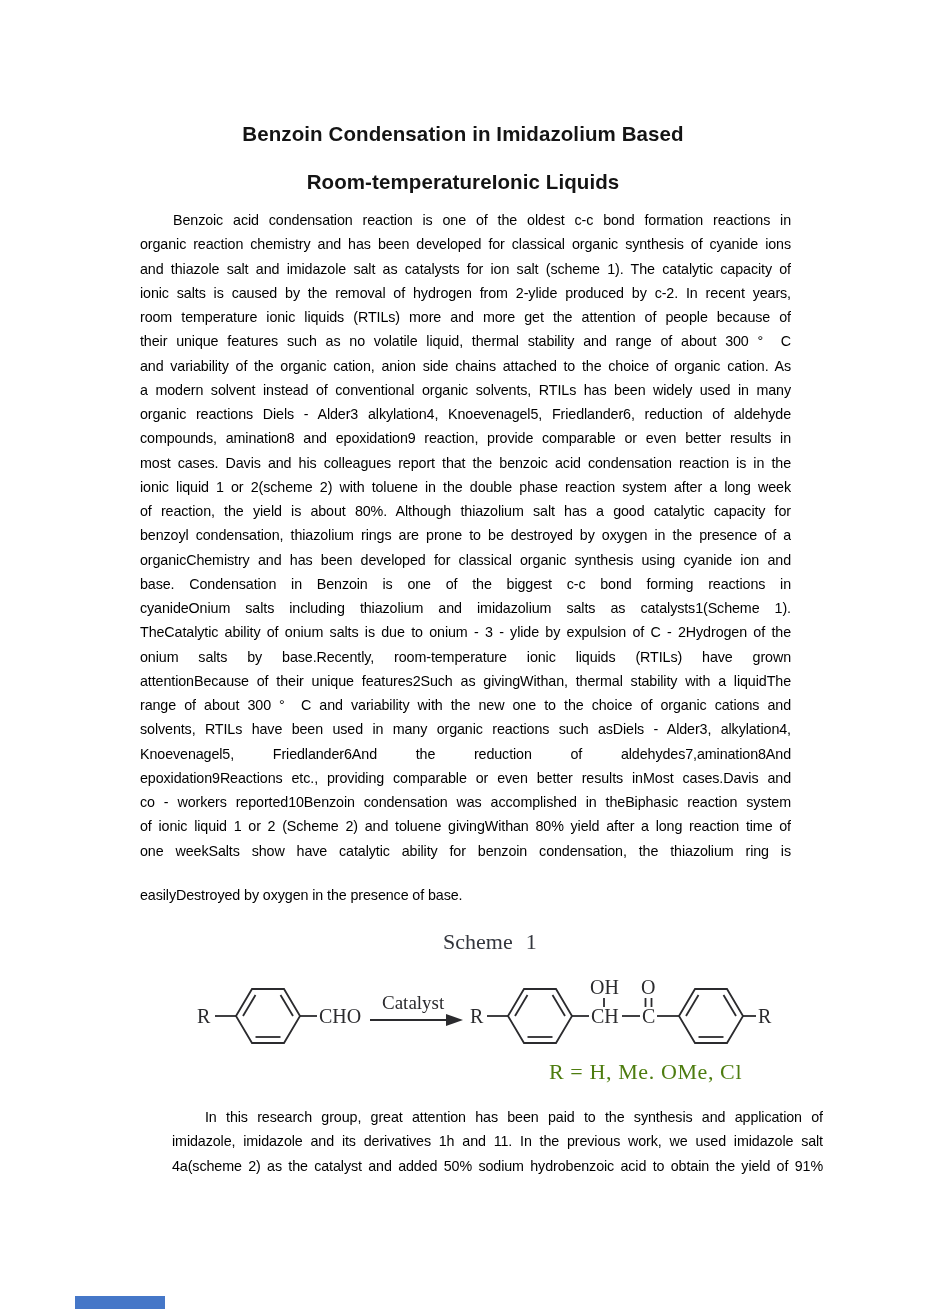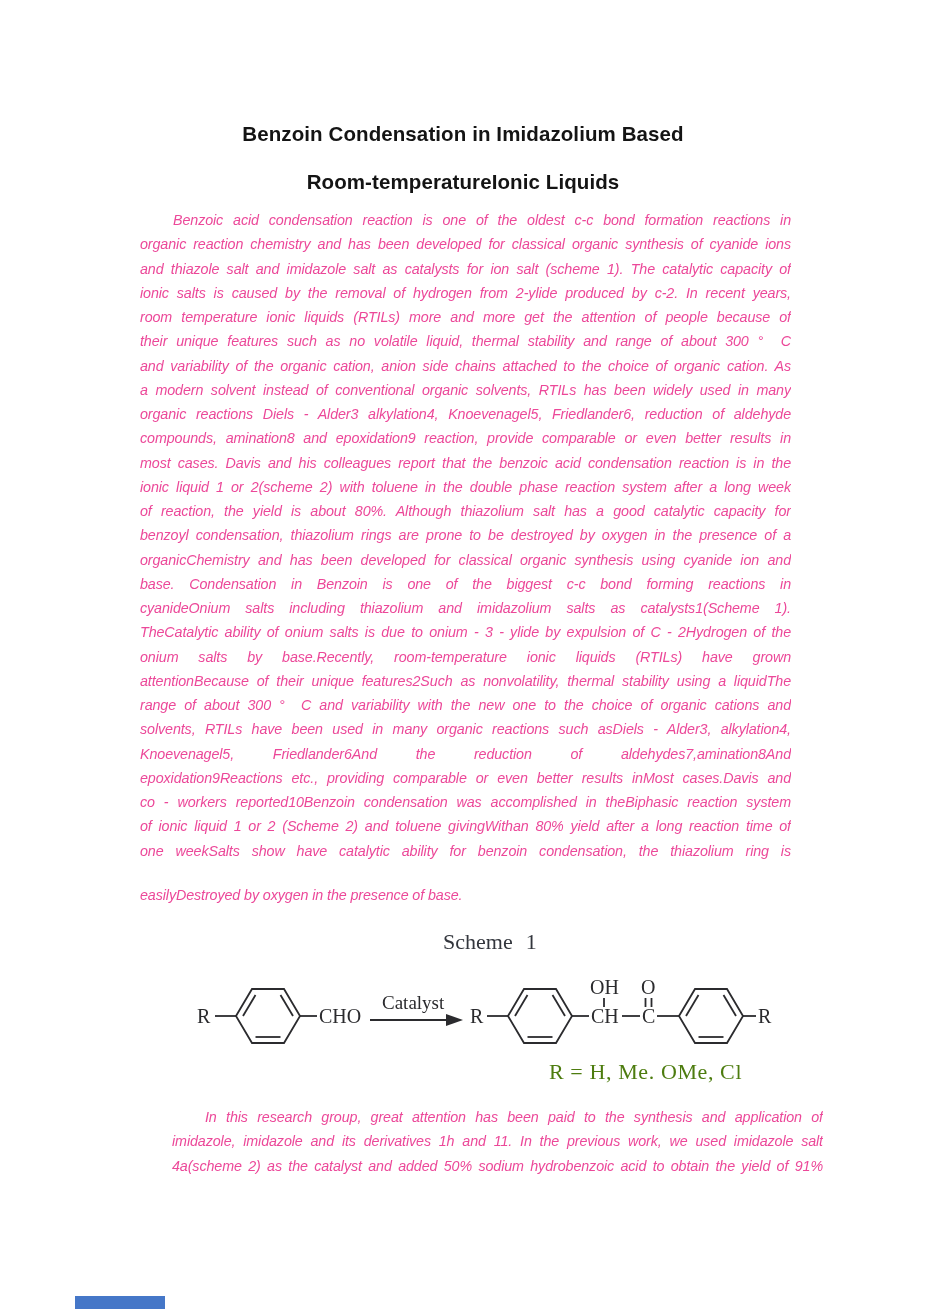--- a/index.html
+++ b/index.html
@@ -8,21 +8,21 @@
     font-family:"Liberation Sans",sans-serif;color:#1f1f1f;overflow:hidden;
   }
   .abs{position:absolute;}
   .title{
     left:0;width:926px;text-align:center;font-weight:bold;
     font-size:20.5px;color:#141414;letter-spacing:0.1px;line-height:28px;
   }
   .para{left:140px;width:651px;}
   .line{
     height:24.25px;line-height:24.25px;font-size:14.3px;letter-spacing:-0.1px;
-    text-align:justify;text-align-last:justify;overflow:hidden;color:#ec4899;font-style:italic;
+    text-align:justify;text-align-last:justify;overflow:hidden;color:#000000;
   }
   .line.indent{text-indent:33px;}
   .line.endleft{text-align-last:left;margin-top:20px;}
   .scheme-caption{
     left:443px;top:929px;font-family:"Liberation Serif",serif;
     font-size:22px;color:#33363d;line-height:26px;
   }
   .scheme-caption .num{display:inline-block;margin-left:13px;}
   .scheme-legend{
     left:549px;top:1059px;font-family:"Liberation Serif",serif;
@@ -57,21 +57,21 @@
     <div class="line">compounds, amination8 and epoxidation9 reaction, provide comparable or even better results in</div>
     <div class="line">most cases. Davis and his colleagues report that the benzoic acid condensation reaction is in the</div>
     <div class="line">ionic liquid 1 or 2(scheme 2) with toluene in the double phase reaction system after a long week</div>
     <div class="line">of reaction, the yield is about 80%. Although thiazolium salt has a good catalytic capacity for</div>
     <div class="line">benzoyl condensation, thiazolium rings are prone to be destroyed by oxygen in the presence of a</div>
     <div class="line">organicChemistry and has been developed for classical organic synthesis using cyanide ion and</div>
     <div class="line">base. Condensation in Benzoin is one of the biggest c-c bond forming reactions in</div>
     <div class="line">cyanideOnium salts including thiazolium and imidazolium salts as catalysts1(Scheme 1).</div>
     <div class="line">TheCatalytic ability of onium salts is due to onium - 3 - ylide by expulsion of C - 2Hydrogen of the</div>
     <div class="line">onium salts by base.Recently, room-temperature ionic liquids (RTILs) have grown</div>
-    <div class="line">attentionBecause of their unique features2Such as nonvolatility, thermal stability using a liquidThe</div>
+    <div class="line">attentionBecause of their unique features2Such as givingWithan, thermal stability with a liquidThe</div>
     <div class="line">range of about 300 °&nbsp; C and variability with the new one to the choice of organic cations and</div>
     <div class="line">solvents, RTILs have been used in many organic reactions such asDiels - Alder3, alkylation4,</div>
     <div class="line">Knoevenagel5, Friedlander6And the reduction of aldehydes7,amination8And</div>
     <div class="line">epoxidation9Reactions etc., providing comparable or even better results inMost cases.Davis and</div>
     <div class="line">co - workers reported10Benzoin condensation was accomplished in theBiphasic reaction system</div>
     <div class="line">of ionic liquid 1 or 2 (Scheme 2) and toluene givingWithan 80% yield after a long reaction time of</div>
     <div class="line">one weekSalts show have catalytic ability for benzoin condensation, the thiazolium ring is</div>
     <div class="line endleft">easilyDestroyed by oxygen in the presence of base.</div>
   </div>
 

